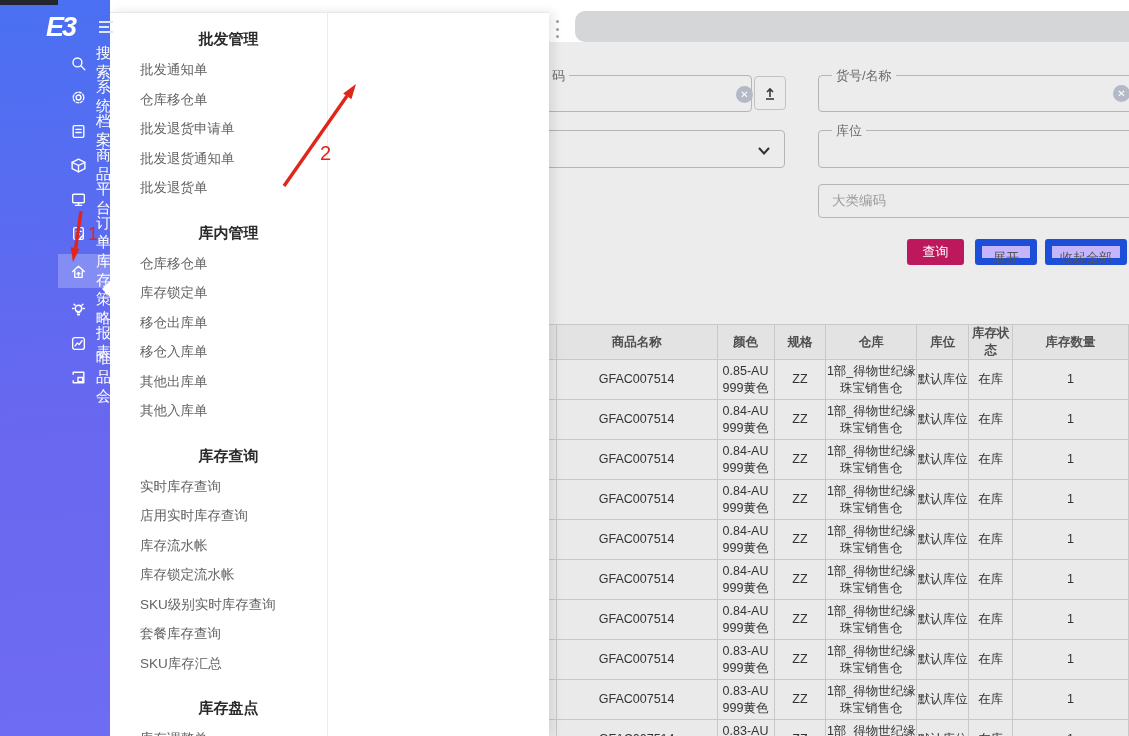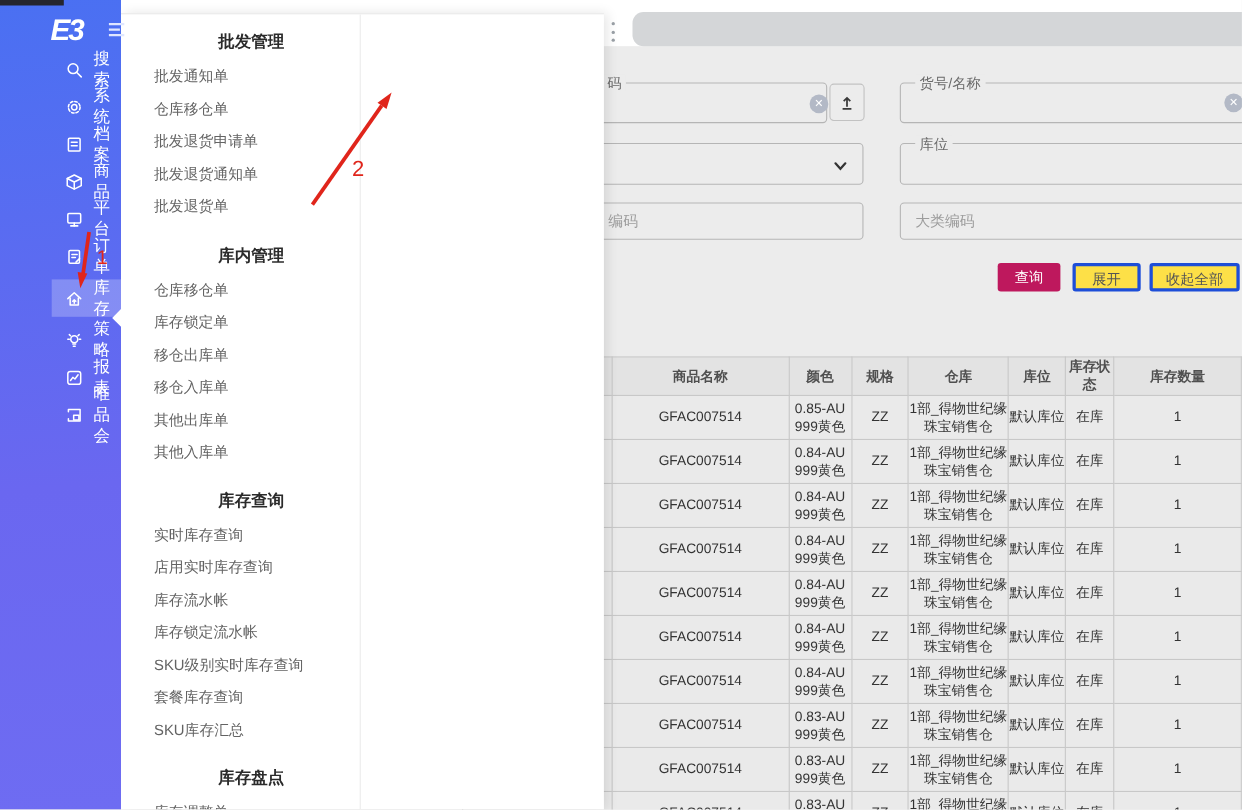--- a/index.html
+++ b/index.html
@@ -15,21 +15,21 @@
   
   .ffield { position:absolute; border:1px solid #b5b5b5; border-radius:4px; z-index:1; }
   .ffield .flabel { position:absolute; top:-8px; font-size:13px; color:#6a6a6a; background:#ececec; padding:0 4px; line-height:15px; }
   .clear-btn { position:absolute; width:17px; height:17px; border-radius:50%; background:#b3b9c6; color:#fff; font-size:10px; line-height:17px; text-align:center; cursor:pointer; }
   .upload-btn { position:absolute; left:754px; top:76px; width:32px; height:34px; border:1px solid #c2c2c2; border-radius:4px; background:#ececec; cursor:pointer; display:flex; align-items:center; justify-content:center; z-index:1; }
   .chevron { position:absolute; right:12px; top:12px; }
   .ph-text { position:absolute; top:50%; transform:translateY(-50%); font-size:13.5px; color:#9d9d9d; }
 
   .btn { position:absolute; top:239px; height:26px; border-radius:3px; font-size:13px; text-align:center; line-height:26px; cursor:pointer; z-index:1; }
   .btn-primary { background:#be185d; color:#fff; }
-  .btn-plain { background:#fde047; border:3px solid #1d4ed8; color:#555; line-height:24px; }
+  .btn-plain { background:#c4b5fd; border:7px solid #1d4ed8; color:#555; line-height:24px; }
 
   
   .inv-table { position:absolute; left:420px; top:324px; border-collapse:collapse; table-layout:fixed; z-index:1; background:#eaeaea; }
   .inv-table th { height:33px; background:#e3e3e3; border:1px solid #c8c8c8; font-size:12.5px; color:#4f4f4f; font-weight:bold; text-align:center; }
   .inv-table td { height:40px; border:1px solid #c8c8c8; font-size:12.5px; color:#333; text-align:center; vertical-align:middle; white-space:pre-line; line-height:1.35; overflow:visible; }
 
   
   .flyout { position:absolute; left:110px; top:12px; width:439px; height:724px; background:#ffffff; border-top:1px solid #e8e8e8; box-shadow:4px 0 10px rgba(0,0,0,0.10); z-index:10; overflow:hidden; }
   .fly-col { position:absolute; top:0; height:100%; }
   .fly-col1 { left:0; width:218px; border-right:1px solid #ececec; padding:0 0 0 20px; }
@@ -38,21 +38,21 @@
   .menu-group:first-child { margin-top:10px; }
   .menu-group-title { height:32px; line-height:32px; font-size:15px; font-weight:bold; color:#2b2b2b;text-align:center; }
   .menu-item { height:29.5px; line-height:29.5px; font-size:13.5px; color:#636363; padding-left:10px; cursor:pointer; }
 
   
   .sidebar { position:absolute; left:0; top:0; width:110px; height:736px; background:linear-gradient(175deg,#4a70f2 0%,#6a67f0 60%,#6e6cf2 100%); z-index:20; }
   .win-edge { position:absolute; left:0; top:0; width:58px; height:5px; background:#25252d; z-index:21; }
   .logo-row { position:absolute; left:16px; top:12px; width:110px; height:34px; }
   .logo-text { position:absolute; left:30px; top:0; color:#fff; font-size:27px; font-weight:bold; letter-spacing:-2px; font-style:italic; }
   .menu-toggle { position:absolute; left:82px; top:8px; width:16px; height:14px; cursor:pointer; }
-  .side-items { position:absolute; left:0; top:46px; width:110px;padding-left:47px; }
+  .side-items { position:absolute; left:11px; top:46px; width:110px;padding-left:47px; }
   .side-item { height:34px; display:flex; align-items:center; padding-left:12px; gap:9px; color:#fff; font-size:15px; cursor:pointer; }
   .side-item.active { background:rgba(255,255,255,0.24); margin:4px 0; }
   .side-item .sicon { width:17px; height:17px; flex:0 0 17px; }
   .notch { position:absolute; left:102px; top:281px; width:0; height:0; border-top:8px solid transparent; border-bottom:8px solid transparent; border-right:8px solid #ffffff; z-index:25; }
 
   .annot { position:absolute; left:0; top:0; width:1129px; height:736px; z-index:30; pointer-events:none; }
 </style>
 </head>
 <body>
 
@@ -83,23 +83,20 @@
 
   <div class="ffield" style="left:430px; top:130px; width:355px; height:38px;">
     <svg class="chevron" width="16" height="16" viewBox="0 0 16 16">
       <path d="M3.5 5.5 L8 10.5 L12.5 5.5" stroke="#333" stroke-width="2" fill="none" stroke-linecap="round"></path>
     </svg>
   </div>
   <div class="ffield" style="left:818px; top:130px; width:360px; height:38px;">
     <span class="flabel" style="left:13px;">库位</span>
   </div>
 
-  <div class="ffield" style="left:430px; top:184px; width:355px; height:34px;">
-    <span class="ph-text" style="left:122px;">编码</span>
-  </div>
   <div class="ffield" style="left:818px; top:184px; width:360px; height:34px;">
     <span class="ph-text" style="left:13px;">大类编码</span>
   </div>
 
   <div class="btn btn-primary" style="left:907px; width:57px;">查询</div>
   <div class="btn btn-plain" style="left:975px; width:62px;">展开</div>
   <div class="btn btn-plain" style="left:1045px; width:82px;">收起全部</div>
 
   <table class="inv-table">
     <colgroup>

